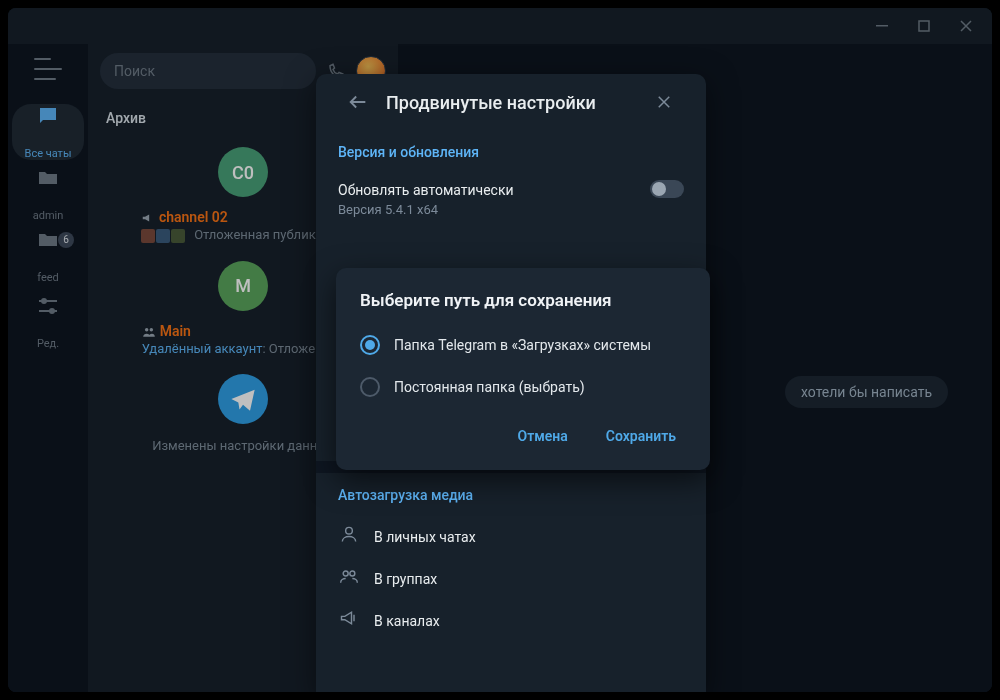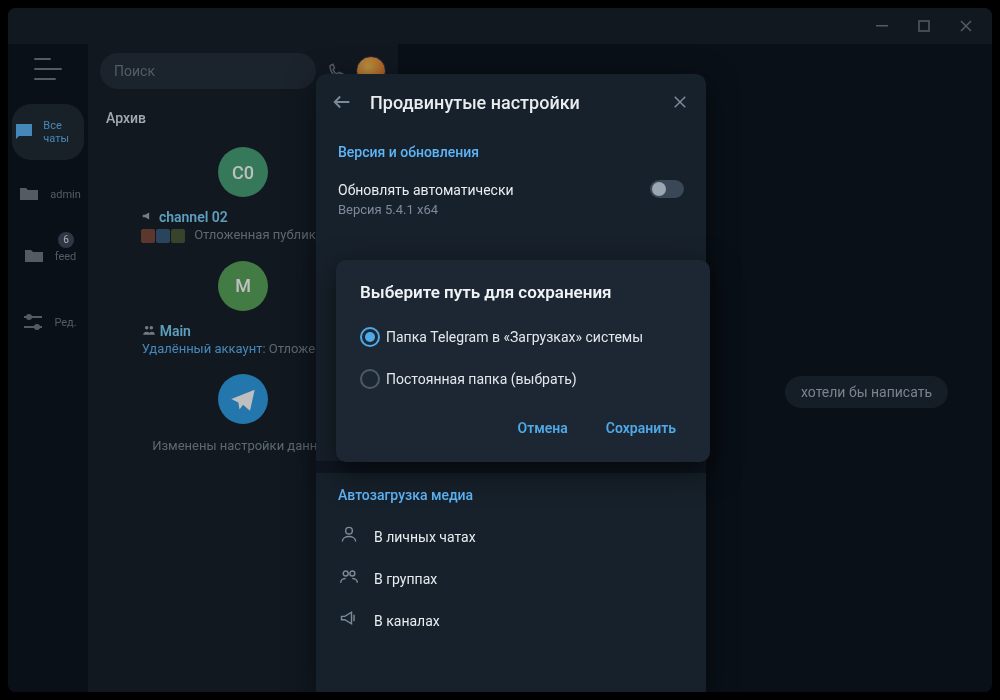--- a/index.html
+++ b/index.html
@@ -28,22 +28,22 @@
     width: 80px; background: #0e1621;
     display:flex; flex-direction:column; align-items:center;
     padding-top: 14px; gap: 6px;
   }
   .menu-icon { color:#6f7b87; width:28px; height:22px; display:flex; flex-direction:column; justify-content:space-between; margin-bottom:18px; }
   .menu-icon div{ height:2px; background:currentColor; border-radius:1px; }
   .menu-icon div:nth-child(1){width:60%;} .menu-icon div:nth-child(2){width:100%;} .menu-icon div:nth-child(3){width:80%;}
 
   .folder {
     width:72px; height:56px; border-radius:19px;
-    display:flex; flex-direction:row; align-items:center; justify-content:center;
-    gap:7px; color:#6f7b87; font-size:11px; cursor:pointer; position:relative;
+    display:flex; flex-direction:column; align-items:center; justify-content:center;
+    gap:20px; color:#6f7b87; font-size:11px; cursor:pointer; position:relative;
   }
   .folder.active { background:#202b36; color:#5eb5f7; }
   .folder .ficon { width:28px; height:22px; display:flex; align-items:center; justify-content:center; }
   .folder .ficon svg { width:24px; height:24px; fill:currentColor; }
   .folder .badge {
     position:absolute; top:4px; right:10px;
     background:#3e4a5b; color:#dfe4ea; border-radius:9px; font-size:10px;
     min-width:16px; height:16px; line-height:16px; text-align:center; padding:0 4px;
   }
   .folder:last-of-type { margin-top:4px; }
@@ -79,21 +79,21 @@
   .chat-avatar {
     width:50px; height:50px; border-radius:50%;
     display:flex; align-items:center; justify-content:center;
     color:#fff; font-size:18px; font-weight:500; flex-shrink:0;
   }
   .chat-avatar.c0 { background:#49a078; }
   .chat-avatar.m  { background:#5aa45d; }
   .chat-avatar.tg { background:#2f9fe6; }
   .chat-avatar.tg svg{ width:28px; height:28px; fill:#fff;}
   .chat-text { flex:1; min-width:0; }
-  .chat-title { color:#7dd3fc; font-size:14px; font-weight:600; display:flex; align-items:flex-start; gap:4px; }
+  .chat-title { color:#f97316; font-size:14px; font-weight:600; display:flex; align-items:flex-end; gap:4px; }
   .chat-title .ct-icon { color:#9aa6b2; display:inline-flex; }
   .chat-title .ct-icon svg{width:14px;height:14px;fill:currentColor;}
   .verified-badge{ width:15px;height:15px; }
   .chat-sub { color:#7d8b99; font-size:13px; margin-top:2px; white-space:nowrap; overflow:hidden; text-overflow:ellipsis;}
   .chat-sub .blue{color:#5eb5f7;}
   .thumbs { display:inline-flex; gap:1px; margin-right:6px; vertical-align:middle;}
   .thumbs span { width:14px; height:14px; border-radius:2px; display:inline-block;}
   .thumbs span:nth-child(1){background:#7a4a3d;}
   .thumbs span:nth-child(2){background:#3a5b7d;}
   .thumbs span:nth-child(3){background:#4a5b3a;}
@@ -117,21 +117,21 @@
 
   
   .settings-panel {
     position:absolute; left:308px; top:66px;
     width:390px; height:620px;
     background:#17212b; border-radius:10px 10px 0 0;
     box-shadow:0 8px 30px rgba(0,0,0,.5);
     display:flex; flex-direction:column;
   }
   .panel-head {
-    height:56px; display:flex; align-items:center; padding:0 14px; gap:16px;
+    height:56px; display:flex; align-items:center; padding:0 30px; gap:16px;
     color:#e9edef;
   }
   .panel-head .back, .panel-head .close { width:24px;height:24px; color:#7c8a99; display:flex; align-items:center; justify-content:center; cursor:pointer;}
   .panel-head .title { flex:1; font-size:18px; font-weight:500; }
   .panel-body { flex:1; overflow:hidden; display:flex; flex-direction:column; }
 
   .section-gap { height:12px; background:#0e1621; }
   .section-title {
     color:#5eb5f7; font-size:14px; font-weight:500;
     padding:14px 22px 10px;
@@ -146,30 +146,30 @@
   .toggle {
     width:34px; height:18px; background:#3a4756; border-radius:9px; position:relative; margin-left:auto;
   }
   .toggle::after{
     content:""; position:absolute; width:14px; height:14px; background:#9aa6b2;
     border-radius:50%; top:2px; left:2px;
   }
 
   
   .choose-dialog {
-    position:absolute; left:328px; top:252px;
+    position:absolute; left:328px; top:260px;
     width:374px; background:#1c2733;
     border-radius:10px; box-shadow:0 10px 30px rgba(0,0,0,.6);
     padding:22px 4px 10px;
   }
   .choose-dialog h3 {
     color:#f0f3f6; font-size:17px; font-weight:600; padding:0 20px 14px;
   }
   .radio-row {
-    display:flex; align-items:center; gap:6px; padding:11px 20px;
+    display:flex; align-items:center; gap:14px; padding:11px 20px;
     color:#e3e8ec; font-size:14px; cursor:pointer;
   }
   .radio {
     width:20px; height:20px; border-radius:50%;
     border:2px solid #4d5a69; position:relative; flex-shrink:0;
   }
   .radio.selected { border-color:#4fa9e8; }
   .radio.selected::after{
     content:""; position:absolute; inset:3px; border-radius:50%; background:#4fa9e8;
   }

